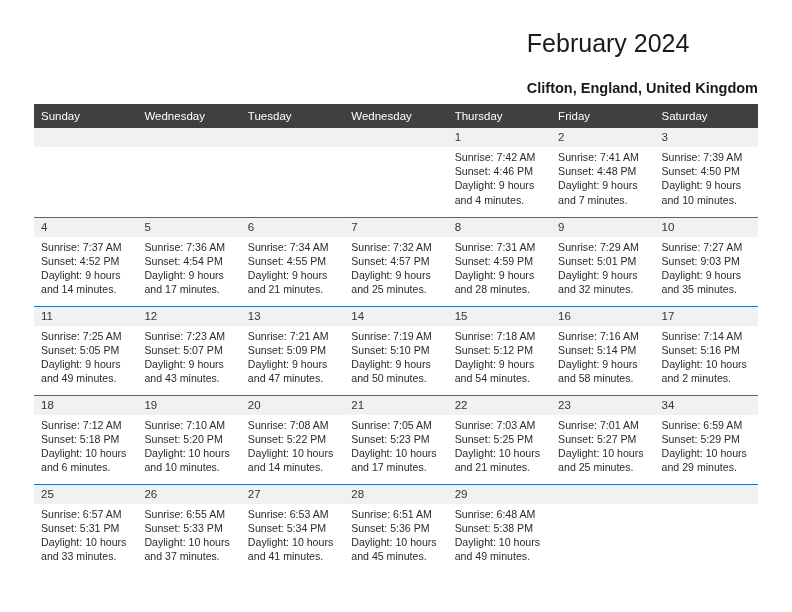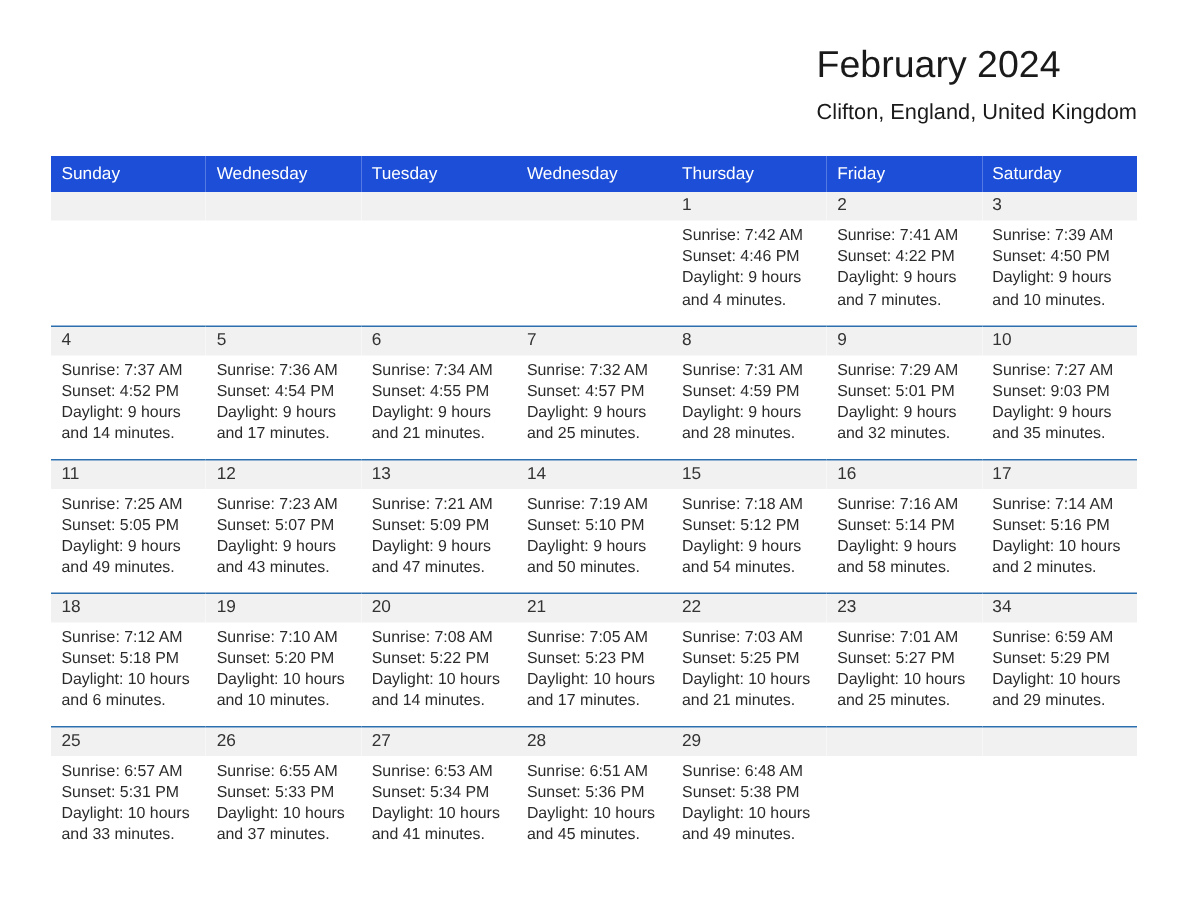--- a/index.html
+++ b/index.html
@@ -72,39 +72,39 @@
     text-align: left;
   }
   .cal-title {
     font-size: 25px;
     color: #1a1a1a;
     font-weight: 400;
     line-height: 30px;
     white-space: nowrap;
   }
   .cal-sub {
-    margin-top: 9px;
+    margin-top: 22px;
     font-size: 14.5px;
     color: #1a1a1a;
-    font-weight: 400;
+    font-weight: 700;
     line-height: 17px;
     white-space: nowrap;
   }
 
   
   .cal {
     position: absolute;
     left: 34px;
     top: 104px;
     width: 724px;
     border-collapse: collapse;
     table-layout: fixed;
   }
   .cal th {
-    background: #1d4ed8;
+    background: #404040;
     color: #ffffff;
     font-size: 11.5px;
     font-weight: 400;
     text-align: left;
     padding: 6px 0 6px 7px;
     height: 23px;
     border: none;
   }
   .cal td {
     width: 103.43px;
@@ -181,21 +181,21 @@
               <div>Sunrise: 7:42 AM</div>
               <div>Sunset: 4:46 PM</div>
               <div>Daylight: 9 hours</div>
               <div>and 4 minutes.</div>
             </div>
           </td>
           <td>
             <div class="daynum">2</div>
             <div class="info">
               <div>Sunrise: 7:41 AM</div>
-              <div>Sunset: 4:22 PM</div>
+              <div>Sunset: 4:48 PM</div>
               <div>Daylight: 9 hours</div>
               <div>and 7 minutes.</div>
             </div>
           </td>
           <td>
             <div class="daynum">3</div>
             <div class="info">
               <div>Sunrise: 7:39 AM</div>
               <div>Sunset: 4:50 PM</div>
               <div>Daylight: 9 hours</div>

